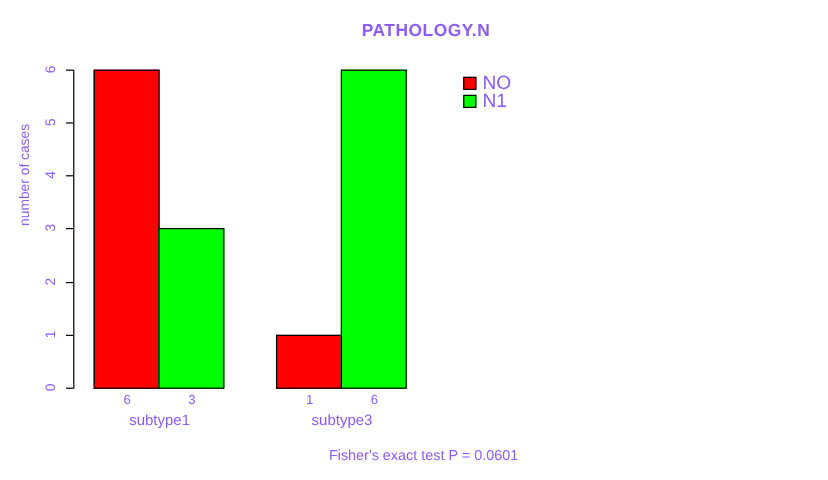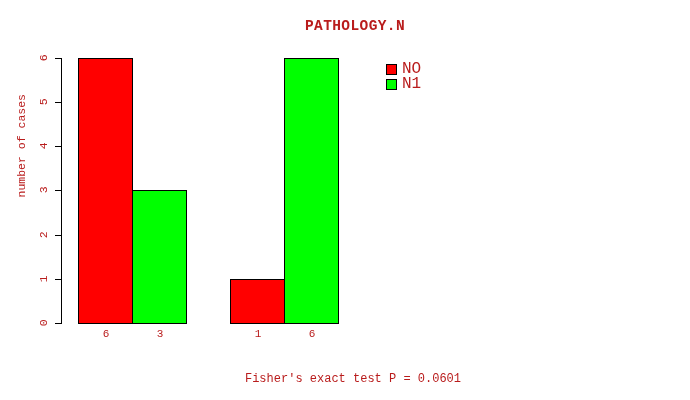--- a/index.html
+++ b/index.html
@@ -6,22 +6,22 @@
   html, body {
     margin: 0;
     padding: 0;
     background: #ffffff;
   }
   #plot {
     position: relative;
     width: 690px;
     height: 400px;
     background: #ffffff;
-    font-family: Liberation Mono, monospace;
-    color: #b91c1c;
+    font-family: Liberation Sans, sans-serif;
+    color: #8b5cf6;
     overflow: hidden;
   }
 
   
   .chart-title {
     position: absolute;
     left: 0;
     top: 18px;
     width: 690px;
     text-align: center;
@@ -197,28 +197,30 @@
 
     <div class="y-axis-title">number of cases</div>
 
     <div class="bar" style="left:78px; top:58px; width:55px; height:266px; background:#FF0000;"></div>
 
     <div class="bar" style="left:132px; top:190px; width:55px; height:134px; background:#00FF00;"></div>
 
     <div class="bar-value-label" style="left:88px; top:329px; width:36px;">6</div>
     <div class="bar-value-label" style="left:142px; top:329px; width:36px;">3</div>
 
+    <div class="group-label" style="left:73px; top:344px; width:120px;">subtype1</div>
 
     <div class="bar" style="left:230px; top:279px; width:55px; height:45px; background:#FF0000;"></div>
 
     <div class="bar" style="left:284px; top:58px; width:55px; height:266px; background:#00FF00;"></div>
 
     <div class="bar-value-label" style="left:240px; top:329px; width:36px;">1</div>
     <div class="bar-value-label" style="left:294px; top:329px; width:36px;">6</div>
 
+    <div class="group-label" style="left:225px; top:344px; width:120px;">subtype3</div>
 
     <div class="legend">
       <div class="legend-row">
         <span class="legend-swatch" style="background:#FF0000;"></span>
         <span class="legend-label">NO</span>
       </div>
       <div class="legend-row">
         <span class="legend-swatch" style="background:#00FF00;"></span>
         <span class="legend-label">N1</span>
       </div>

